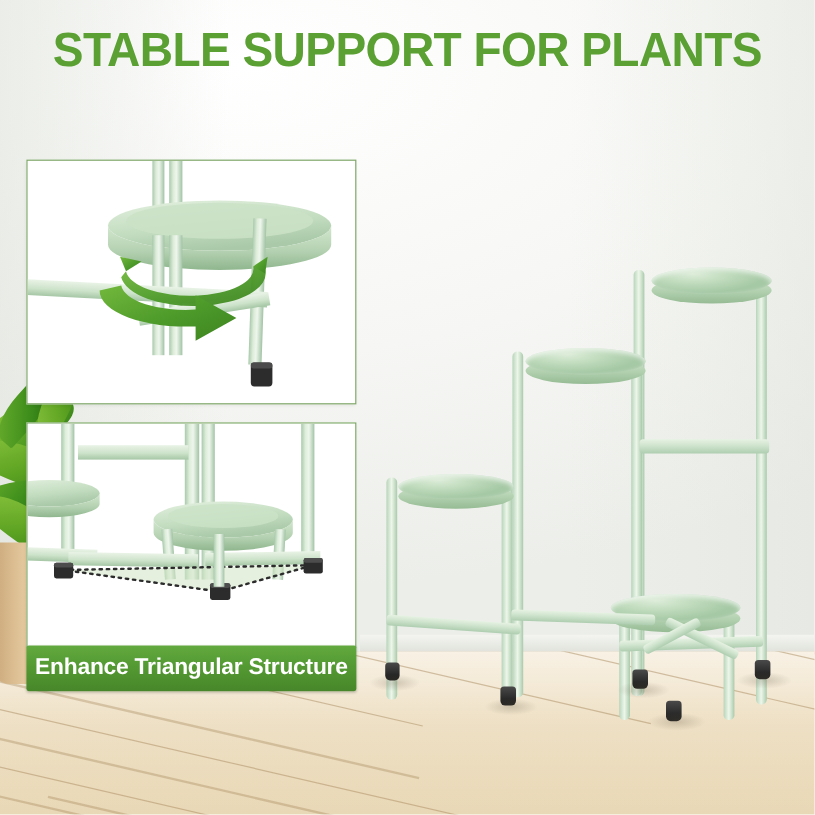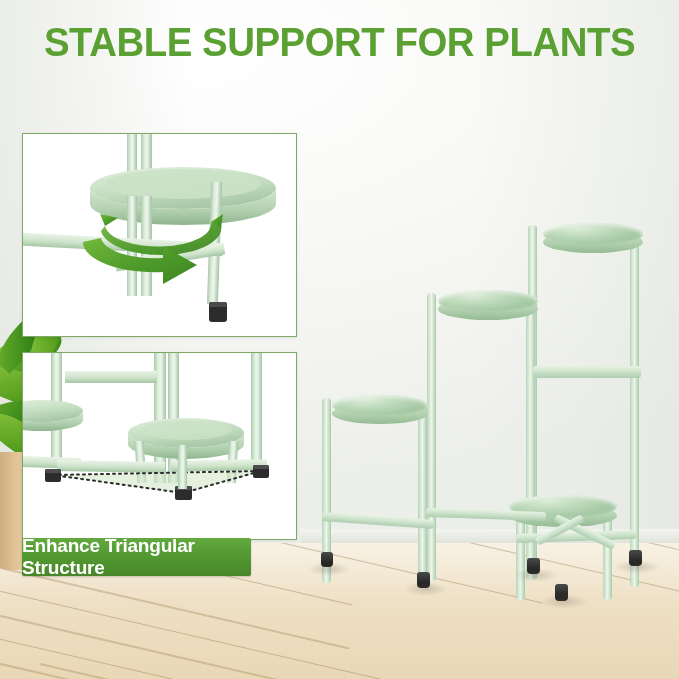--- a/index.html
+++ b/index.html
@@ -116,21 +116,21 @@
     background:#ffffff;
     border:1px solid #7da866;
     box-shadow:0 1px 3px rgba(0,0,0,.08);
     overflow:hidden;
   }
   #inset-top{left:22px;top:133px;width:273px;height:202px;}
   #inset-bottom{left:22px;top:352px;width:273px;height:186px;}
   .inset-canvas{position:absolute;left:0;top:0;width:100%;height:100%;}
 
   .banner{
-    position:absolute;left:22px;top:538px;width:229px;height:38px;
+    position:absolute;left:22px;top:538px;width:275px;height:38px;
     background:linear-gradient(180deg,#62a93f 0%,#519630 55%,#47862a 100%);
     border-radius:2px;
     display:flex;align-items:center;justify-content:center;
     color:#ffffff;font-size:19px;font-weight:700;
     letter-spacing:-0.2px;
     font-family:"Liberation Sans", sans-serif;
     box-shadow:0 1px 2px rgba(0,0,0,.18);
   }
 </style>
 </head>

